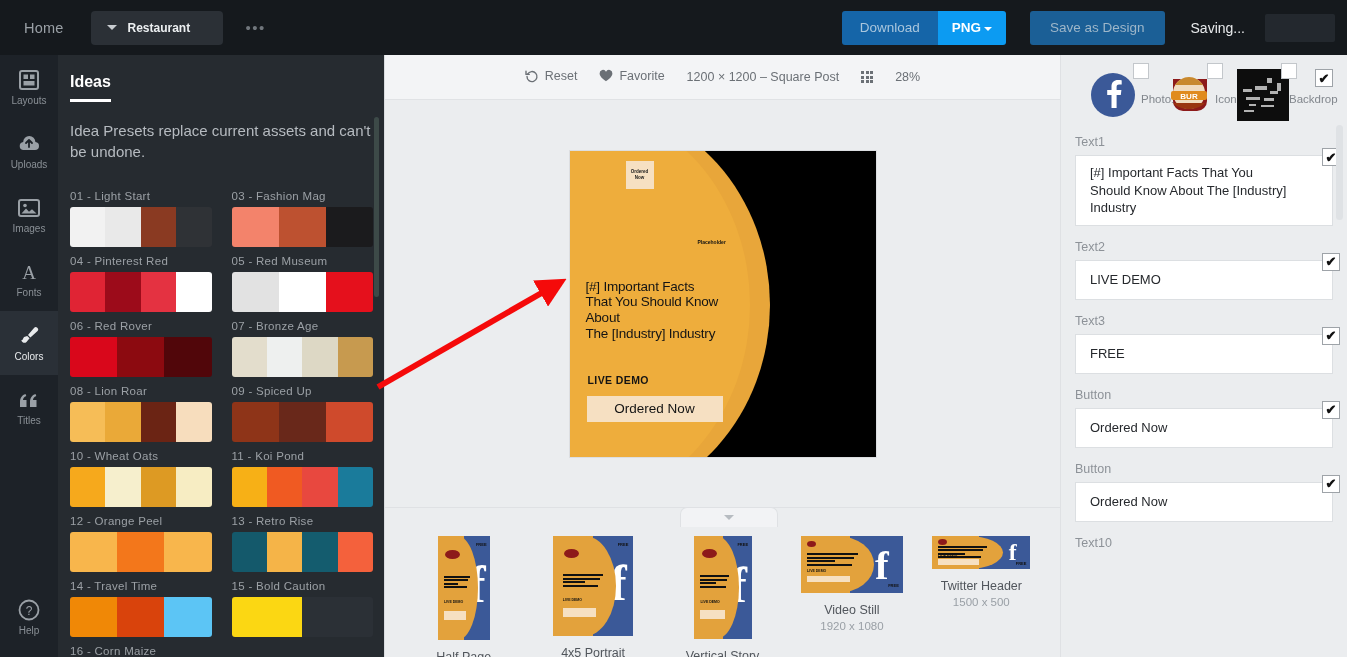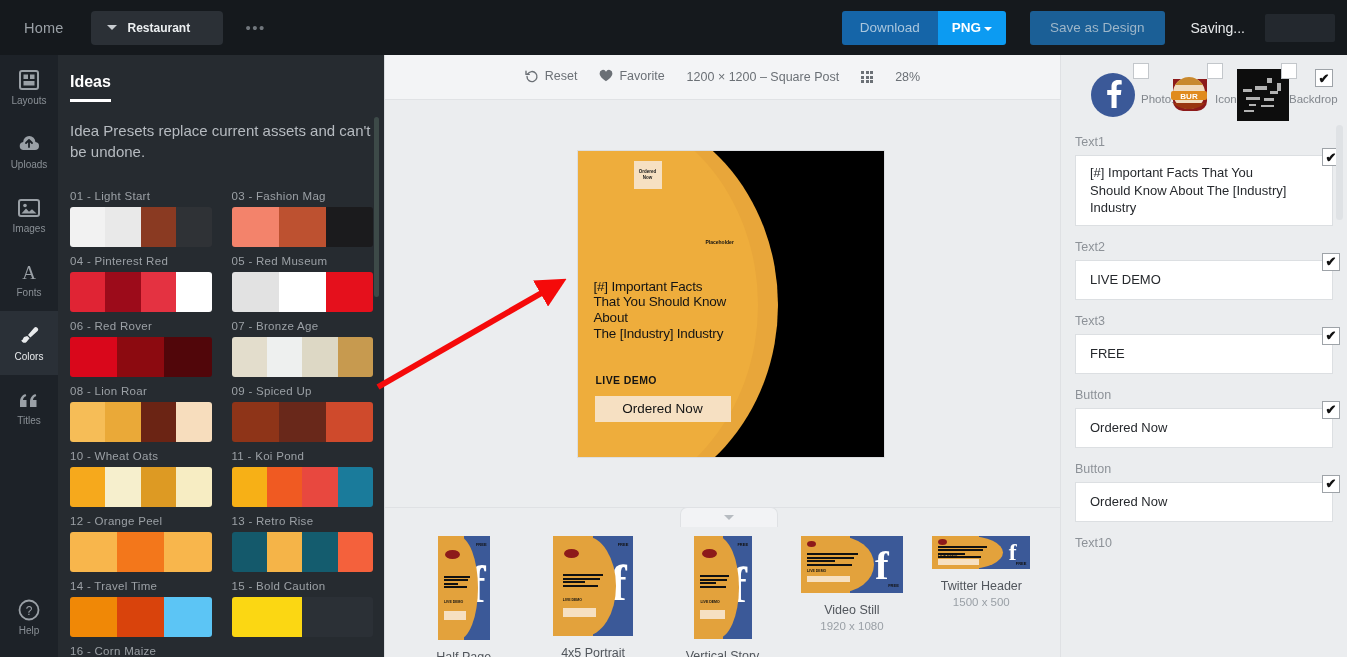--- a/index.html
+++ b/index.html
@@ -111,21 +111,21 @@
     position: absolute; left: 0; top: 0; width: 675px; height: 45px;
     background: #f3f4f6; border-bottom: 1px solid #e0e2e5;
     display: flex; align-items: center; justify-content: center; gap: 22px;
     color: #6b7076; font-size: 12.5px;
   }
   .tb-item { display: flex; align-items: flex-start; gap: 6px; }
   .grid-ico { display: grid; grid-template-columns: repeat(3,3px); gap: 1.5px; }
   .grid-ico i { width: 3px; height: 3px; background: #6b7076; display:block; }
 
   .stage {
-    position: absolute; left: 8px; top: 46px; width: 675px; height: 405px;
+    position: absolute; left: 0; top: 46px; width: 675px; height: 405px;
     display: flex; align-items: center; justify-content: center;
   }
   .design {
     position: relative; width: 306px; height: 306px; background: #000000;
     overflow: hidden; box-shadow: 0 0 0 1px #dcdee1;
   }
   .design-blob {
     position: absolute; left: -160px; top: -46px; width: 360px; height: 400px;
     background: #e8a63a; border-radius: 50% / 50%;
   }

